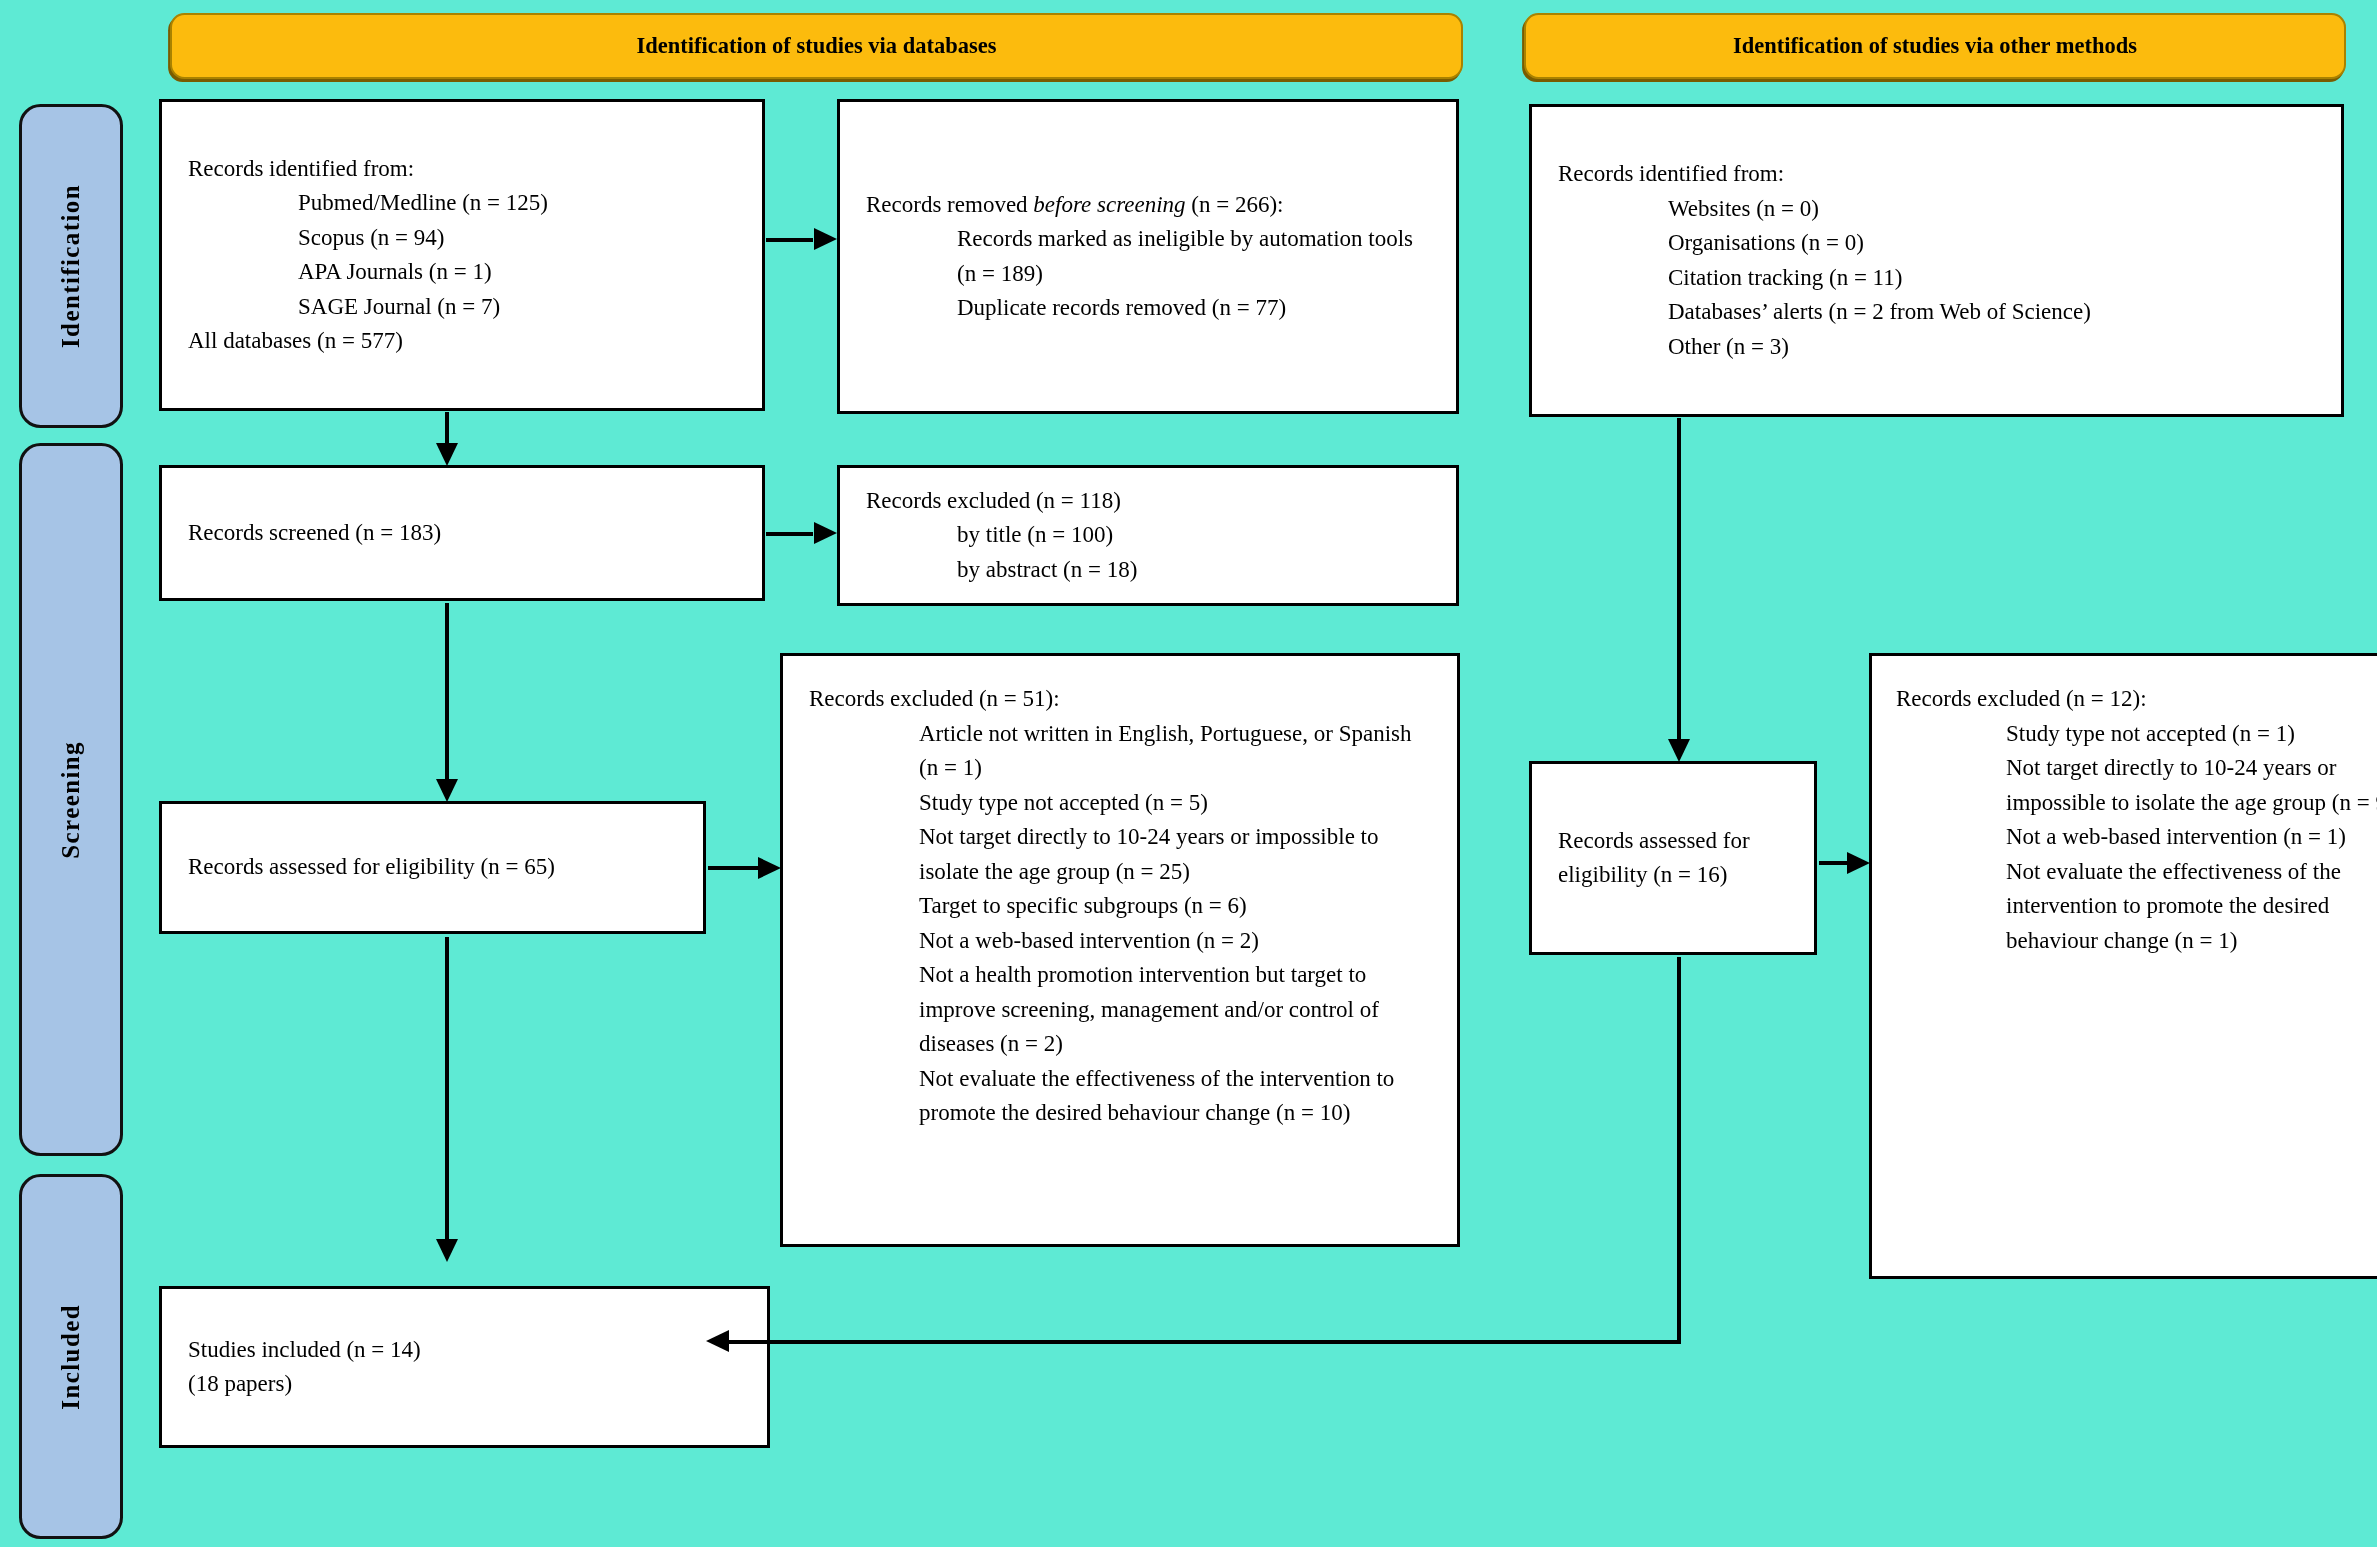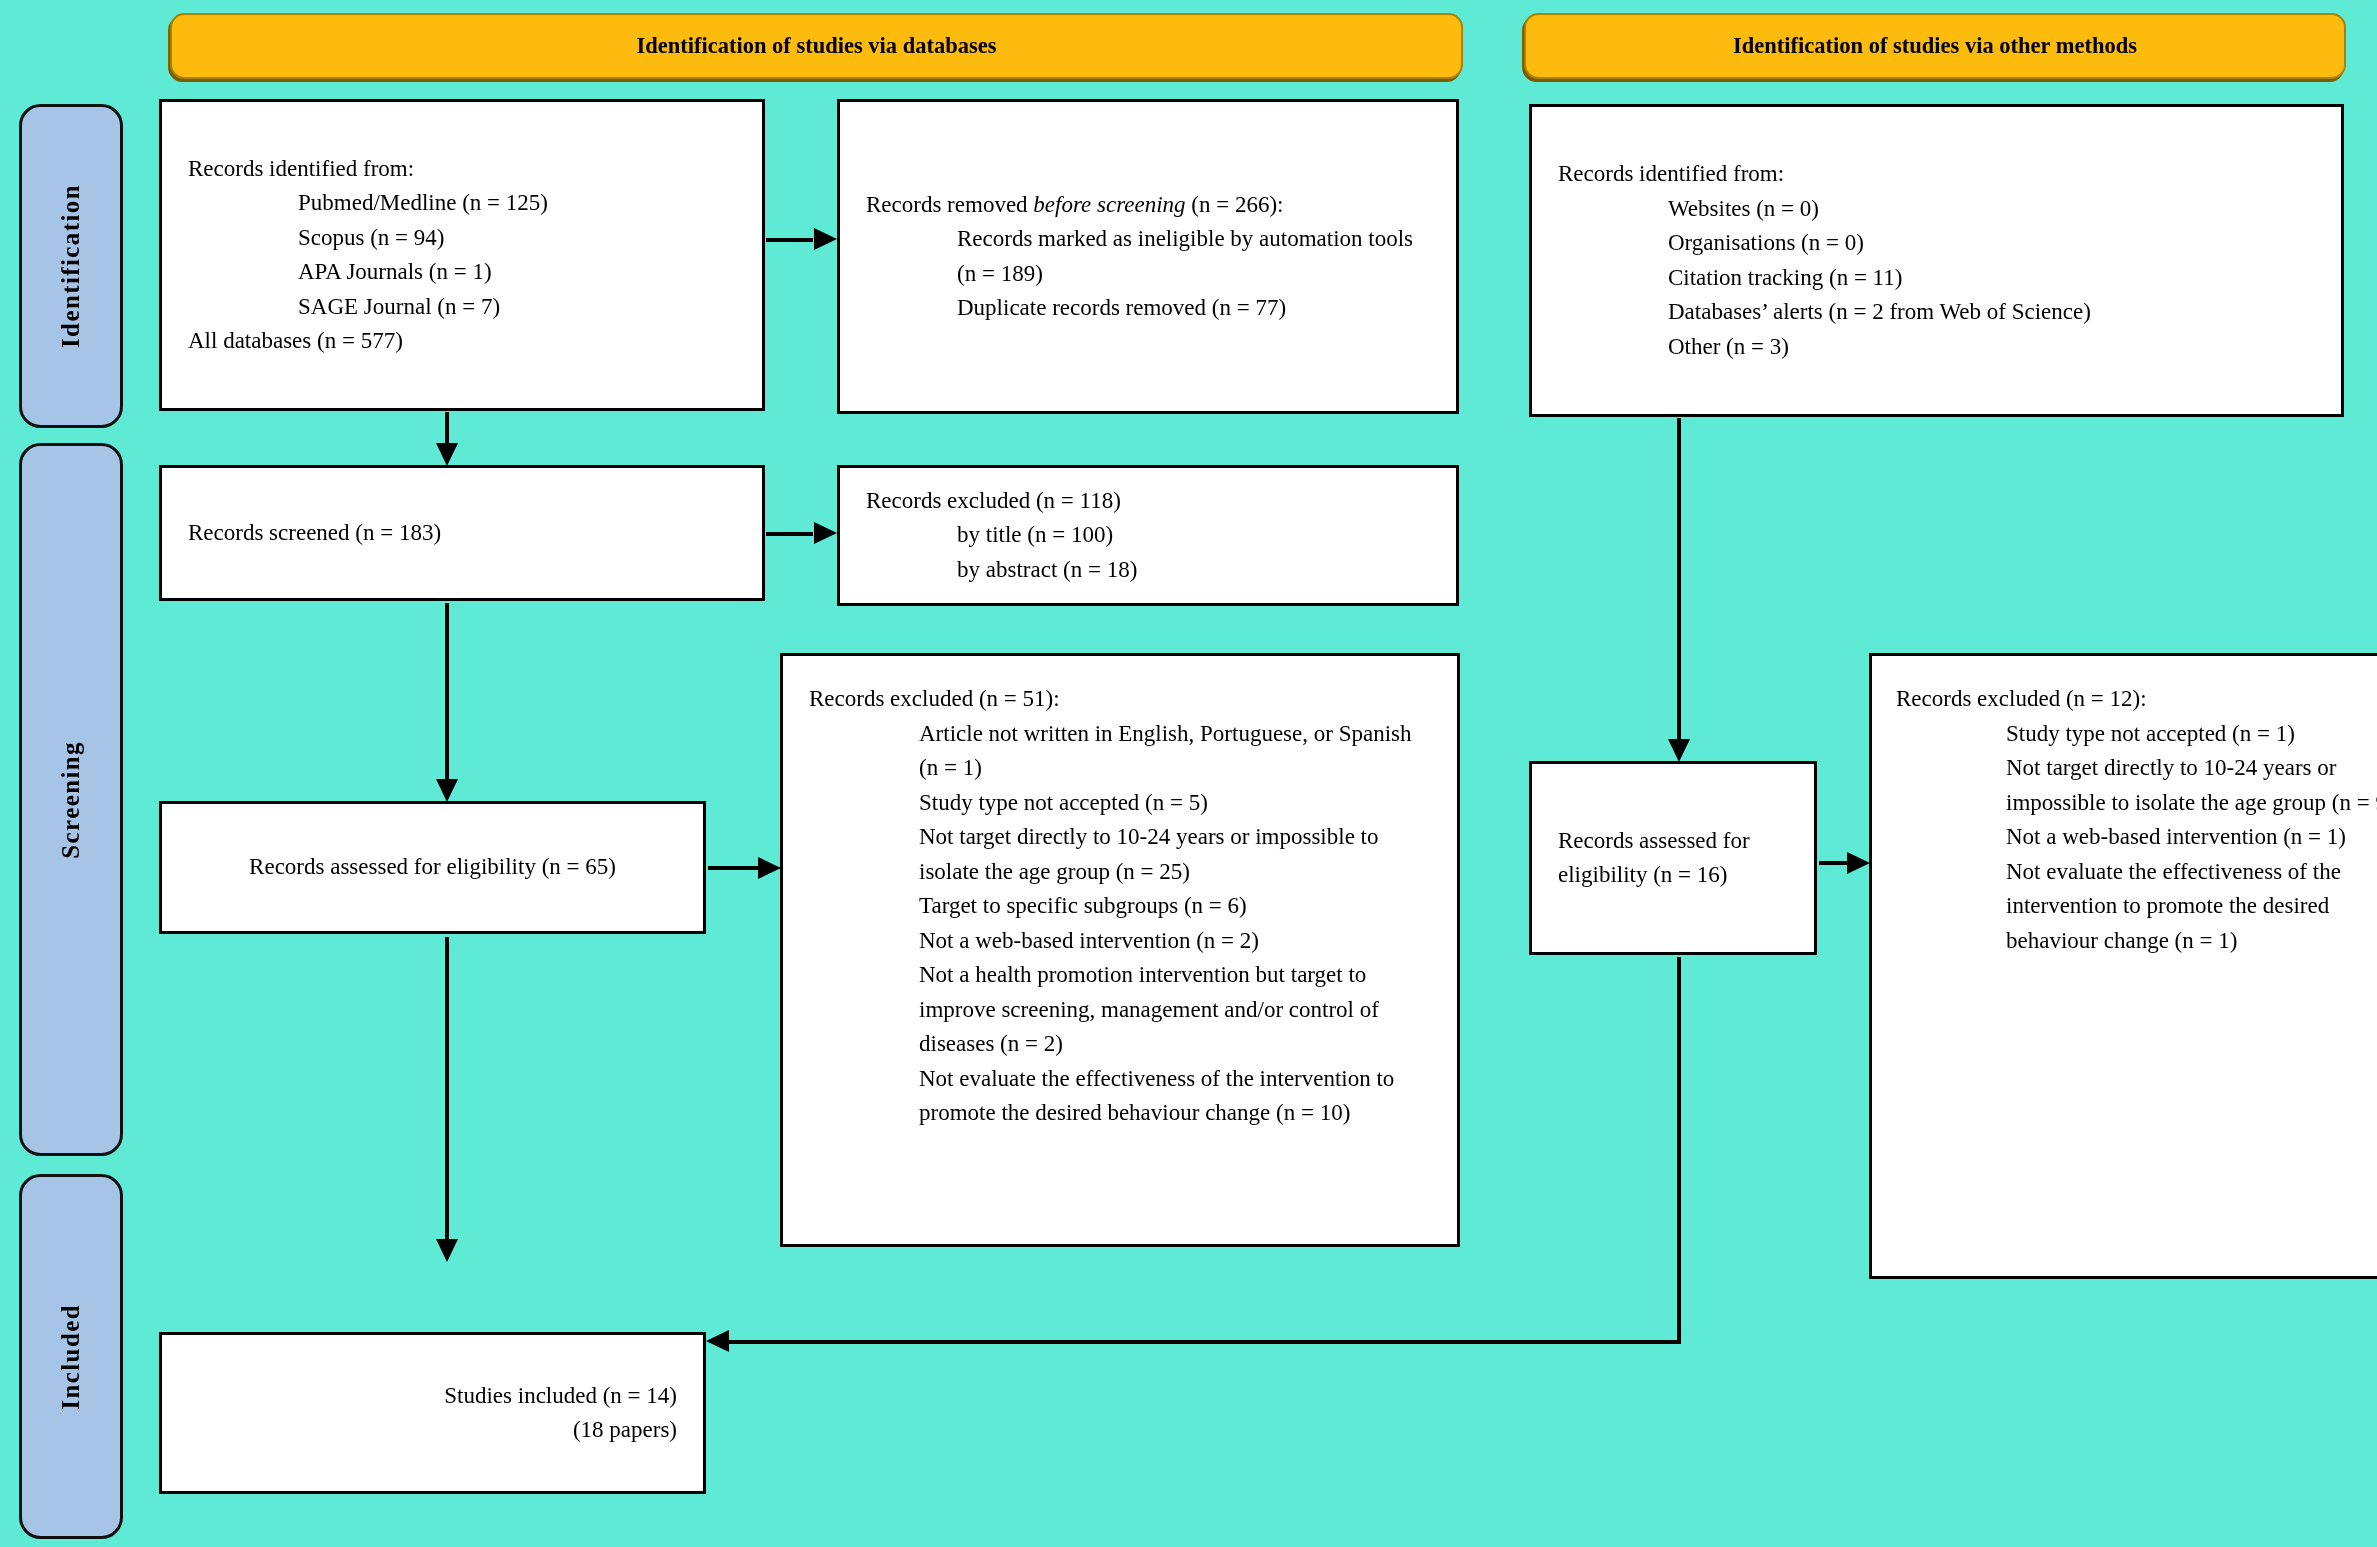--- a/index.html
+++ b/index.html
@@ -50,25 +50,25 @@
   .box.top-align{justify-content:flex-start;padding-top:26px;}
 
   .b1{left:159px;top:99px;width:606px;height:312px;}
   .b2{left:837px;top:99px;width:622px;height:315px;}
   .b2 .item{padding-left:91px;}
   .b3{left:1529px;top:104px;width:815px;height:313px;}
   .b4{left:159px;top:465px;width:606px;height:136px;}
   .b5{left:837px;top:465px;width:622px;height:141px;}
   .b5 .item{padding-left:91px;}
   .b6{left:780px;top:653px;width:680px;height:594px;}
-  .b7{left:159px;top:801px;width:547px;height:133px;text-align:center;}
+  .b7{left:159px;top:801px;width:547px;height:133px;}
   .b8{left:1529px;top:761px;width:288px;height:194px;}
   .b9{left:1869px;top:653px;width:562px;height:626px;padding:9.6px 24px;}
   .b9 .item{padding-left:110px;}
-  .b10{left:159px;top:1332px;width:547px;height:162px;align-items:flex-end;}
+  .b10{left:159px;top:1286px;width:611px;height:162px;}
 
   
   .aline{position:absolute;background:#000;}
   .ahead{position:absolute;width:0;height:0;}
   .ahead.right{border-top:11.5px solid transparent;border-bottom:11.5px solid transparent;border-left:23px solid #000;}
   .ahead.left{border-top:11.5px solid transparent;border-bottom:11.5px solid transparent;border-right:23px solid #000;}
   .ahead.down{border-left:11.5px solid transparent;border-right:11.5px solid transparent;border-top:23px solid #000;}
 </style>
 </head>
 <body>

